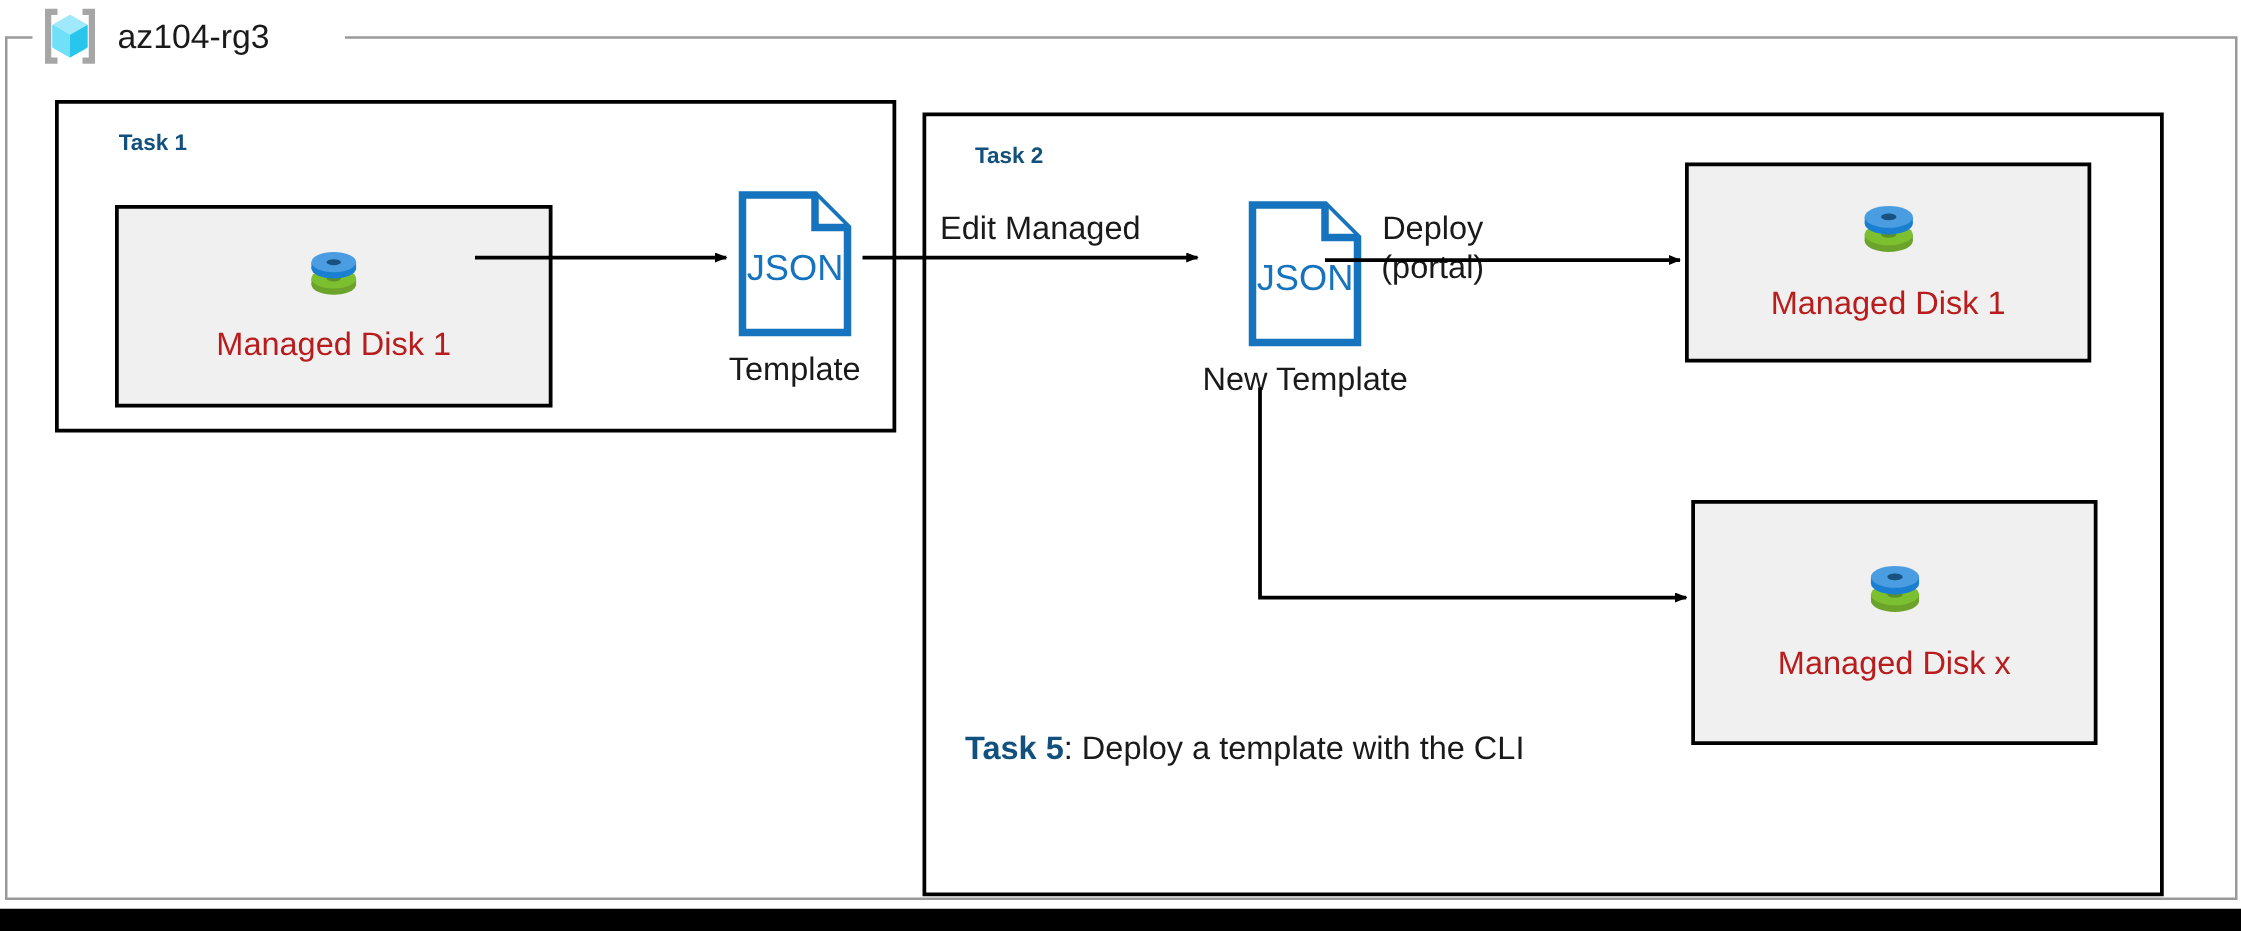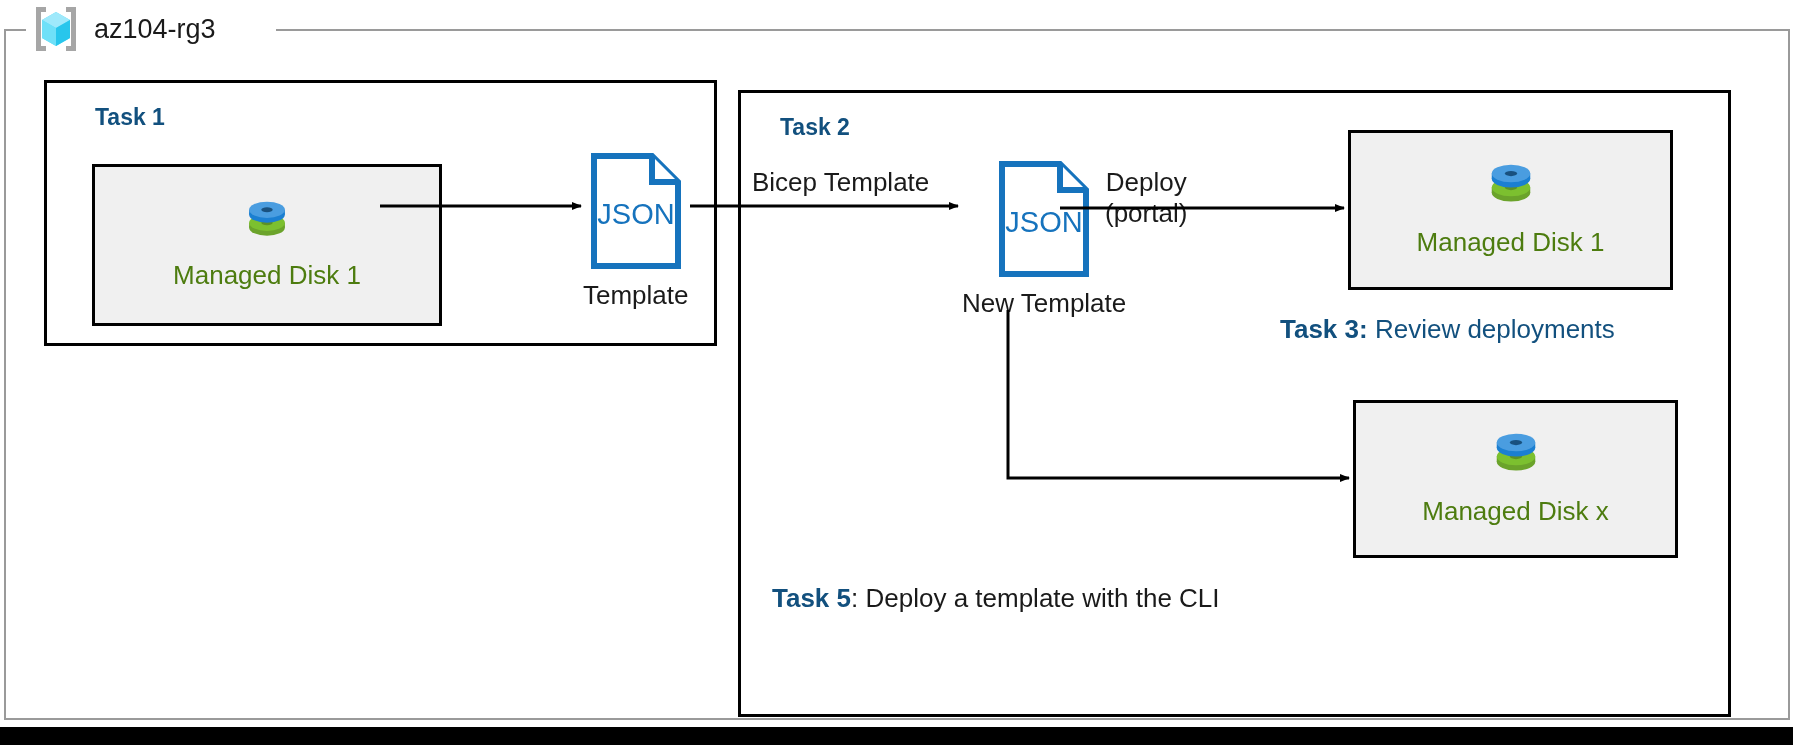--- a/index.html
+++ b/index.html
@@ -41,38 +41,38 @@
   }
 
   
   .task-box {
     position: absolute; border: 3px solid #000000; background: #ffffff;
   }
   #task1-box { left: 44px;  top: 80px;  width: 673px; height: 266px; }
   #task2-box { left: 738px; top: 90px;  width: 993px; height: 627px; }
 
   .task-title {
-    position: absolute; font-size: 23px; font-weight: bold;
+    position: absolute; font-size: 18px; font-weight: bold;
     color: #12507e; white-space: nowrap;
   }
   #task1-title { left: 95px;  top: 104px; }
   #task2-title { left: 780px; top: 114px; }
 
   
   .res-box {
     position: absolute; background: #f0f0f0; border: 3px solid #000000;
     display: flex; flex-direction: column; align-items: center;
     justify-content: center;
   }
   #disk-a { left: 92px;   top: 164px; width: 350px; height: 162px; }
   #disk-b { left: 1348px; top: 130px; width: 325px; height: 160px; }
-  #disk-c { left: 1353px; top: 400px; width: 325px; height: 158px; }
+  #disk-c { left: 1353px; top: 400px; width: 325px; height: 196px; }
 
   .res-label {
-    font-size: 26px; color: #4d7c0f; margin-top: 8px; white-space: nowrap;
+    font-size: 26px; color: #b91c1c; margin-top: 8px; white-space: nowrap;
   }
   .disk-icon { width: 56px; height: 56px; display:block; }
   #disk-a .disk-icon { width: 52px; height: 52px; }
 
   
   .json-wrap { position: absolute; display: flex; flex-direction: column; align-items: center; }
   #json1 { left: 583px; top: 152px; }
   #json2 { left: 962px; top: 160px; }
   .json-icon { width: 92px; height: 118px; display: block; }
   .json-caption {
@@ -161,21 +161,21 @@
         <path d="M62 4 L62 30 L88 30" fill="#ffffff" stroke="#1673bd" stroke-width="6"></path>
         <text x="46" y="72" font-family="Liberation Sans, sans-serif" font-size="29" fill="#1673bd" text-anchor="middle">JSON</text>
       </svg>
     </span>
     <span class="json-caption">Template</span>
   </div>
 
   <div class="task-box" id="task2-box"></div>
   <div class="task-title" id="task2-title">Task 2</div>
 
-  <div class="edge-label" id="edge-edit">Bicep Template</div>
+  <div class="edge-label" id="edge-edit">Edit Managed</div>
 
   <div class="json-wrap" id="json2">
     <span>
       <svg class="json-icon" viewBox="0 0 92 118" aria-hidden="true">
         <path d="M4 4 H62 L88 30 V114 H4 Z" fill="#ffffff" stroke="#1673bd" stroke-width="6"></path>
         <path d="M62 4 L62 30 L88 30" fill="#ffffff" stroke="#1673bd" stroke-width="6"></path>
         <text x="46" y="72" font-family="Liberation Sans, sans-serif" font-size="29" fill="#1673bd" text-anchor="middle">JSON</text>
       </svg>
     </span>
     <span class="json-caption">New Template</span>
@@ -195,23 +195,20 @@
         <ellipse cx="32" cy="28" rx="7" ry="3" fill="#5d9026"></ellipse>
         <ellipse cx="32" cy="18" rx="22" ry="10" fill="#1b7fd1"></ellipse>
         <rect x="10" y="12" width="44" height="6" fill="#1b7fd1"></rect>
         <ellipse cx="32" cy="12" rx="22" ry="10" fill="#4a9de0"></ellipse>
         <ellipse cx="32" cy="12" rx="7" ry="3" fill="#19517f"></ellipse>
       </svg>
     </span>
     <span class="res-label">Managed Disk 1</span>
   </div>
 
-  <div id="task3-note">
-    <span class="lead">Task 3:</span><span> Review deployments</span>
-  </div>
 
   <div class="res-box" id="disk-c">
     <span>
       <svg class="disk-icon" viewBox="0 0 64 64" aria-hidden="true">
         <ellipse cx="32" cy="34" rx="22" ry="10" fill="#6ba32b"></ellipse>
         <rect x="10" y="28" width="44" height="6" fill="#6ba32b"></rect>
         <ellipse cx="32" cy="28" rx="22" ry="10" fill="#7cc02f"></ellipse>
         <ellipse cx="32" cy="28" rx="7" ry="3" fill="#5d9026"></ellipse>
         <ellipse cx="32" cy="18" rx="22" ry="10" fill="#1b7fd1"></ellipse>
         <rect x="10" y="12" width="44" height="6" fill="#1b7fd1"></rect>

